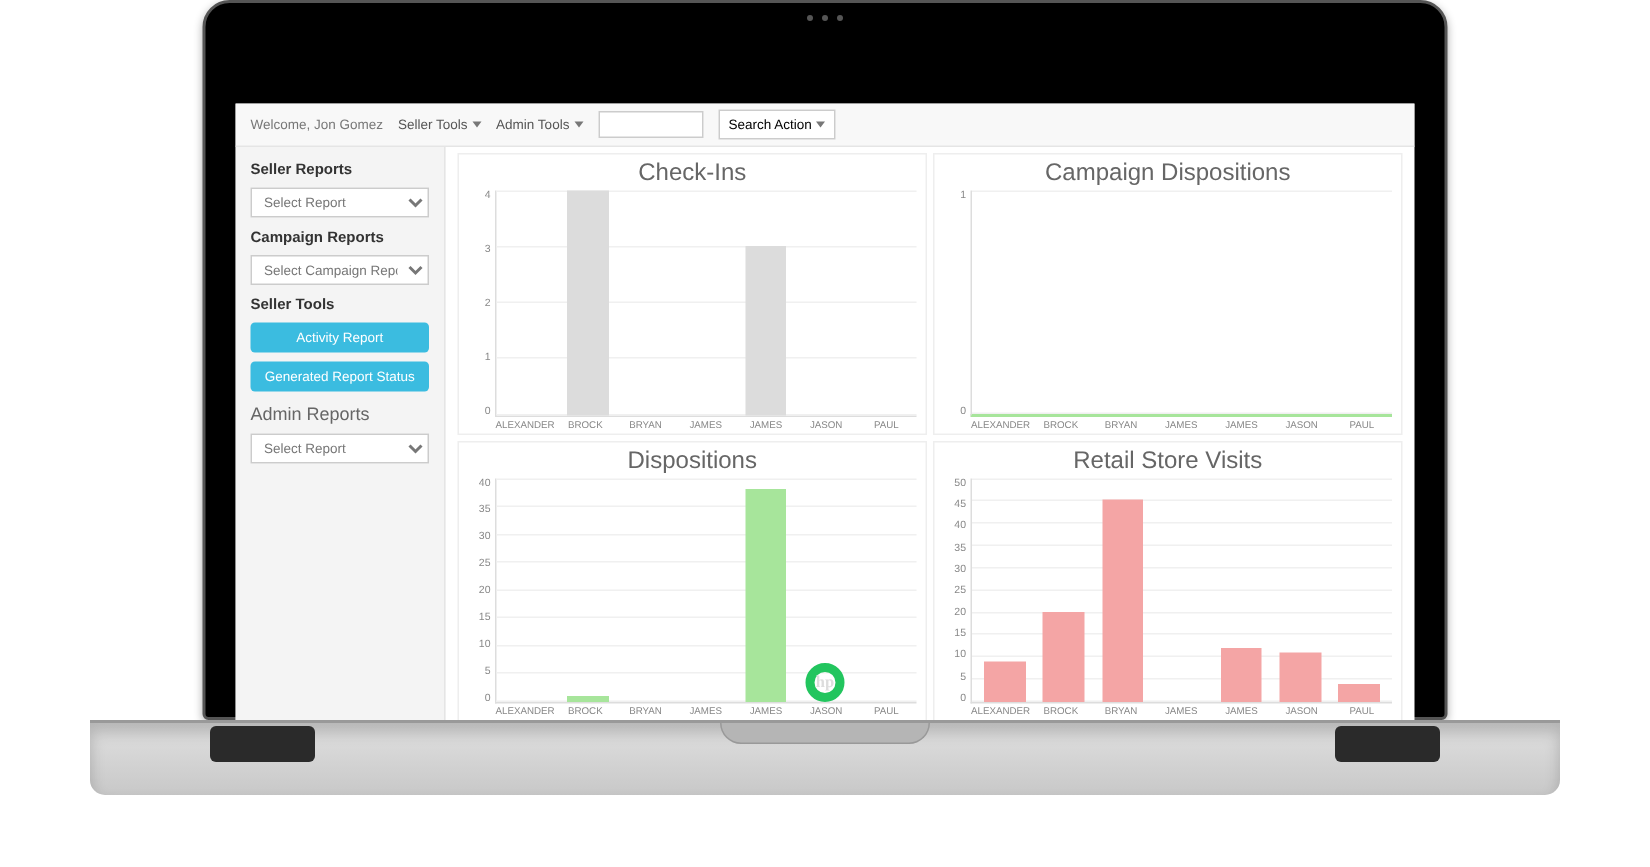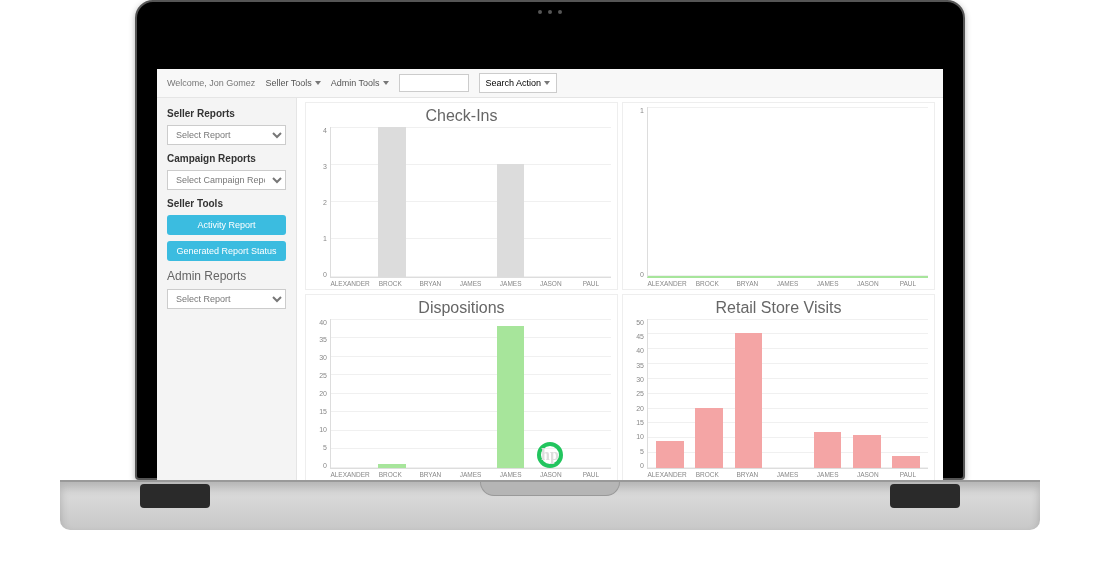--- a/index.html
+++ b/index.html
@@ -32,23 +32,23 @@
   }
   .camera-bar {
     position: absolute;
     top: 6px; left: 50%; transform: translateX(-50%);
     width: 60px; height: 8px;
     display:flex; justify-content:center; gap:6px; align-items:center;
   }
   .camera-bar span { width:4px; height:4px; background:#555; border-radius:50%; }
   .hp-logo {
     position:absolute; bottom:10px; left:50%; transform:translateX(-50%);
-    width:26px; height:26px; border:4px solid #22c55e; border-radius:50%;
+    width:26px; height:26px; border:6px solid #22c55e; border-radius:50%;
     display:flex; align-items:center; justify-content:center;
-    color:#ddd; font-weight:bold; font-size:16px; font-family: serif;
+    color:#ddd; font-weight:bold; font-size:11px; font-family: serif;
   }
   .hinge {
     position:relative;
     width: 980px; height: 50px;
     background: linear-gradient(#e0e0e0,#c8c8c8);
     border-radius: 0 0 10px 10px;
     border-top: 2px solid #999;
     box-shadow: inset 0 6px 10px rgba(0,0,0,.2);
   }
   .hinge::before, .hinge::after{
@@ -255,20 +255,21 @@
                 <span>ALEXANDER</span>
                 <span>BROCK</span>
                 <span>BRYAN</span>
                 <span>JAMES</span>
                 <span>JAMES</span>
                 <span>JASON</span>
                 <span>PAUL</span>
               </div>
             </div>
             <div class="panel">
+              <h3>Campaign Dispositions</h3>
               <div class="chart">
                 <div class="yaxis">
                   <span>1</span>
                   <span>0</span>
                 </div>
                 <div class="plot" style="border-bottom: 2px solid rgb(167, 229, 155);">
                   <div class="gridlines">
                     <div></div>
                     <div></div>
                   </div>

